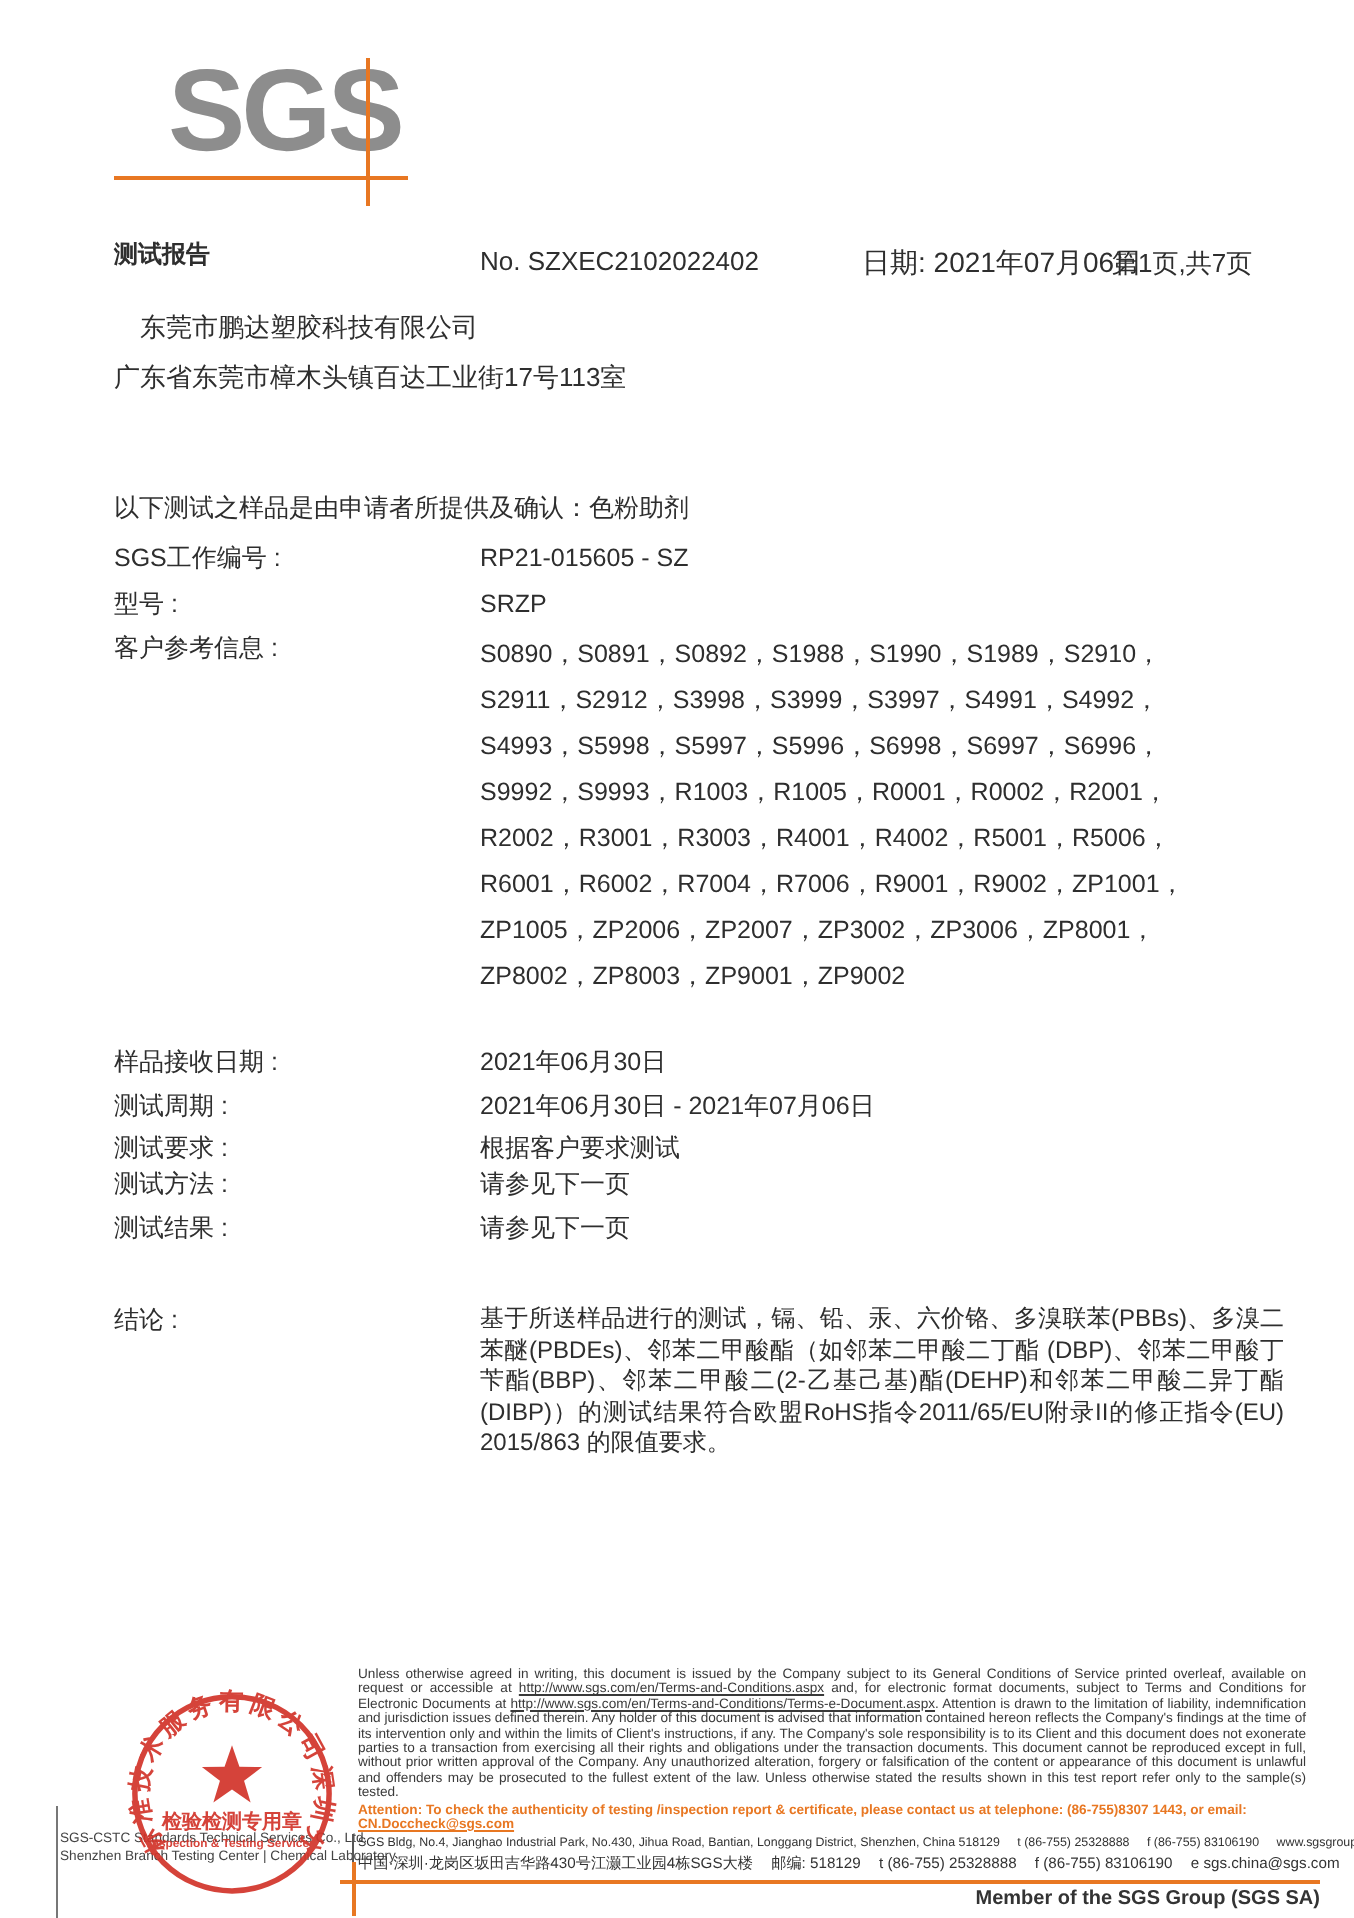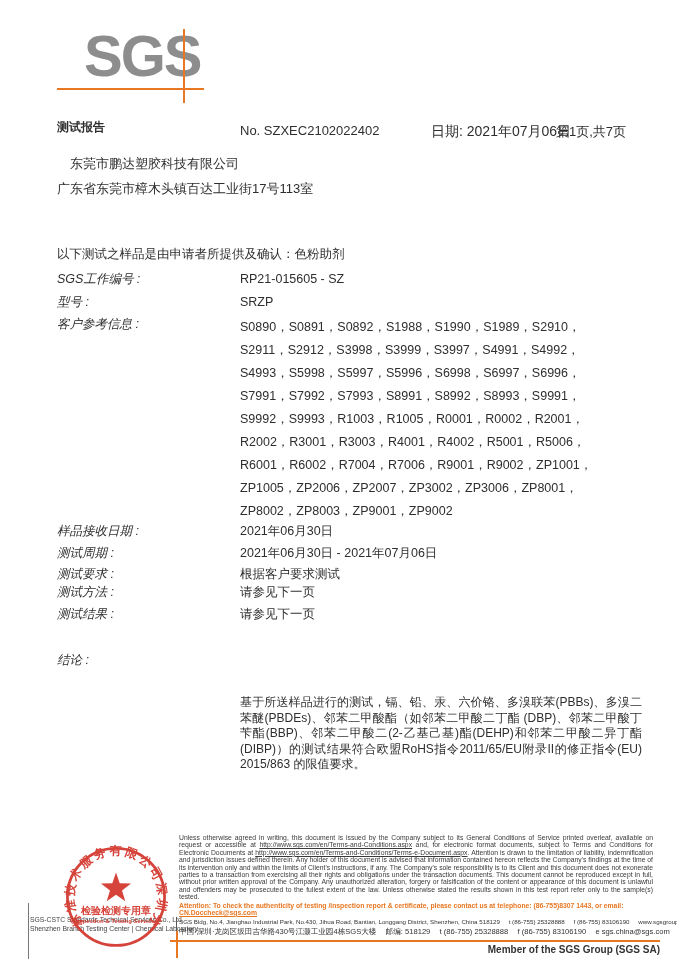--- a/index.html
+++ b/index.html
@@ -13,24 +13,24 @@
   
   .title{position:absolute;left:57px;top:119px;font-size:12px;font-weight:bold;}
   .report-no{position:absolute;left:240px;top:123px;font-size:13px;}
   .report-date{position:absolute;left:431px;top:123px;font-size:14px;}
   .page-info{position:absolute;left:556px;top:123px;font-size:13px;}
   .company{position:absolute;left:57px;top:155px;font-size:13px;margin-left:13px;}
   .address{position:absolute;left:57px;top:180px;font-size:13px;text-align:center;}
   .statement{position:absolute;left:57px;top:246px;font-size:12.5px;}
   
   .row{position:absolute;left:57px;display:flex;font-size:12.5px;line-height:17px;}
-  .row .lbl{width:183px;flex:0 0 183px;font-style:italic;}
+  .row .lbl{width:183px;flex:0 0 183px;}
   .row .val{white-space:nowrap;}
   .codes .code-line{display:block;line-height:23px;white-space:nowrap;}
-  .row.conclusion .val{white-space:normal;width:402px;text-align:justify;line-height:15.6px;font-size:12px;margin-top:43px;}
+  .row.conclusion .val{white-space:normal;width:402px;text-align:justify;line-height:15.6px;font-size:12px;}
   
   .left-mark{position:absolute;left:28px;top:903px;width:1px;height:56px;background:#777;}
   .stamp-org{position:absolute;left:30px;font-size:6.8px;color:#444;white-space:nowrap;}
   .stamp{position:absolute;left:46px;top:842px;width:140px;height:114px;opacity:.92;}
   .stamp-ring{fill:none;stroke:#d2342a;stroke-width:2.6px;}
   .stamp-fill{fill:#d2342a;}
   .ring-text{font-size:11.5px;letter-spacing:2.5px;fill:#d2342a;font-weight:bold;}
   .seal-title{font-size:9.5px;fill:#d2342a;text-anchor:middle;font-weight:bold;}
   .seal-sub{font-size:5.6px;fill:#d2342a;text-anchor:middle;font-weight:bold;}
   .fineprint{position:absolute;left:179px;top:834px;width:474px;}
@@ -72,21 +72,20 @@
   <div class="row" style="top:294px">
     <span class="lbl">型号 :</span>
     <span class="val">SRZP</span>
   </div>
   <div class="row" style="top:316px">
     <span class="lbl">客户参考信息 :</span>
     <span class="val codes">
       <span class="code-line">S0890，S0891，S0892，S1988，S1990，S1989，S2910，</span>
       <span class="code-line">S2911，S2912，S3998，S3999，S3997，S4991，S4992，</span>
       <span class="code-line">S4993，S5998，S5997，S5996，S6998，S6997，S6996，</span>
-      <span class="code-line">S7991，S7992，S7993，S8991，S8992，S8993，S9991，</span>
       <span class="code-line">S9992，S9993，R1003，R1005，R0001，R0002，R2001，</span>
       <span class="code-line">R2002，R3001，R3003，R4001，R4002，R5001，R5006，</span>
       <span class="code-line">R6001，R6002，R7004，R7006，R9001，R9002，ZP1001，</span>
       <span class="code-line">ZP1005，ZP2006，ZP2007，ZP3002，ZP3006，ZP8001，</span>
       <span class="code-line">ZP8002，ZP8003，ZP9001，ZP9002</span>
     </span>
   </div>
   <div class="row" style="top:523px">
     <span class="lbl">样品接收日期 :</span>
     <span class="val">2021年06月30日</span>

